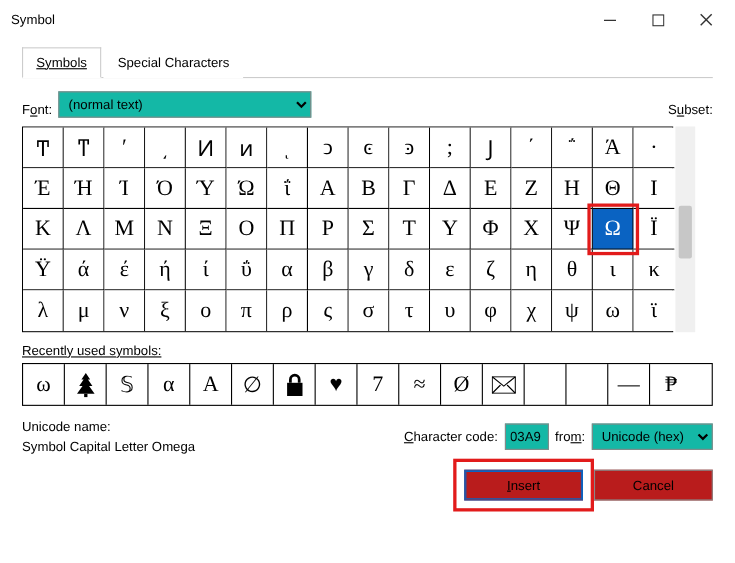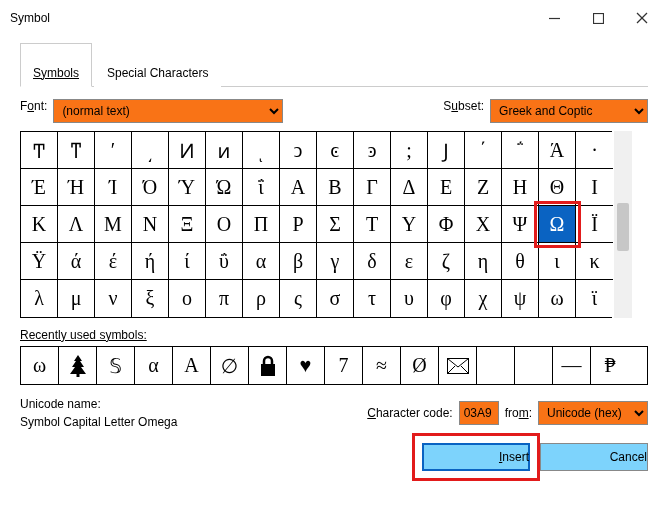--- a/index.html
+++ b/index.html
@@ -25,42 +25,42 @@
     font-size: 13px;
   }
   .content { padding: 6px 20px 12px 20px; }
   .tabs {
     display: flex;
     gap: 2px;
     border-bottom: 1px solid #ccc;
     margin-bottom: 12px;
   }
   .tab {
-    padding: 22px 12px 6px 12px;
+    padding: 6px 12px 6px 12px;
     border: 1px solid transparent;
     border-bottom: none;
     position: relative;
     top: 1px;
     background: #fff;
     cursor: default;
   }
   .tab.active {
     border-color: #ccc;
     border-bottom: 1px solid #fff;
   }
-  .row { display: flex; align-items: flex-start; gap: 6px; margin-bottom: 8px; }
+  .row { display: flex; align-items: flex-end; gap: 6px; margin-bottom: 8px; }
   .row .lbl { }
   .underline { text-decoration: underline; text-decoration-thickness: 1px; }
   select, input[type=text] {
     border: 1px solid #888;
     height: 24px;
     padding: 2px 4px;
     font-family: inherit;
     font-size: 12px;
-    background: #f97316;
+    background: #14b8a6;
   }
   .font-select { width: 230px; }
   .subset-select { flex: 1; }
   .grid-wrap { position: relative; display: flex; }
   .symbol-grid {
     border: 1px solid #000;
     display: grid;
     grid-template-columns: repeat(16, 37px);
     grid-auto-rows: 37px;
     width: calc(16 * 37px);
@@ -127,24 +127,24 @@
     display: flex;
     gap: 10px;
     justify-content: flex-end;
     margin-top: 14px;
     position: relative;
   }
   .btn {
     width: 108px;
     height: 28px;
     border: 1px solid #888;
-    background: #7dd3fc;
+    background: #b91c1c;
     display: flex;
     align-items: center;
-    justify-content: flex-end;
+    justify-content: center;
     cursor: default;
   }
   .btn.primary { border: 1px solid #0a63c2; box-shadow: inset 0 0 0 1px #0a63c2; }
   .envelope-svg { width: 22px; height: 16px; }
 </style>
 </head>
 <body>
 
 <div class="titlebar">
   <div class="title">Symbol</div>
@@ -171,21 +171,20 @@
   <div class="tabs">
     <div class="tab active"><span class="underline">Symbols</span></div>
     <div class="tab"><span>Special Characters</span></div>
   </div>
 
   <div class="row">
     <span class="lbl"><span>F</span><span class="underline">o</span><span>nt:</span></span>
     <select class="font-select"><option>(normal text)</option></select>
     <span style="flex:1"></span>
     <span class="lbl"><span>S</span><span class="underline">u</span><span>bset:</span></span>
-    <select class="subset-select"><option>Greek and Coptic</option></select>
   </div>
 
   <div class="grid-wrap">
     <div class="symbol-grid" id="symbol-grid">
         <div class="cell">Ͳ</div>
         <div class="cell">ͳ</div>
         <div class="cell">ʹ</div>
         <div class="cell">͵</div>
         <div class="cell">Ͷ</div>
         <div class="cell">ͷ</div>

